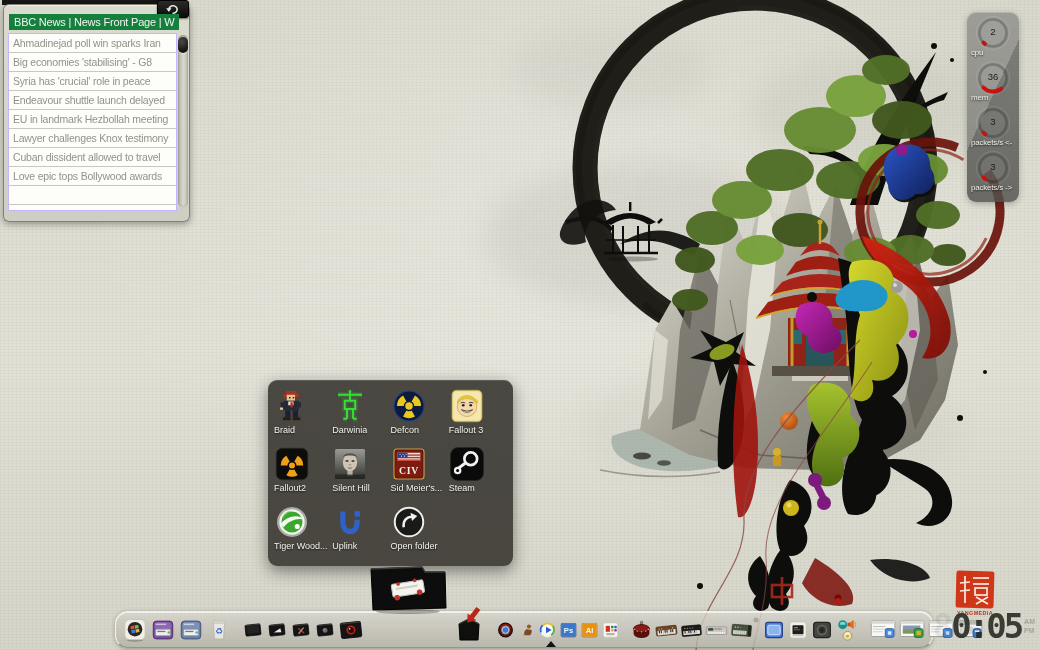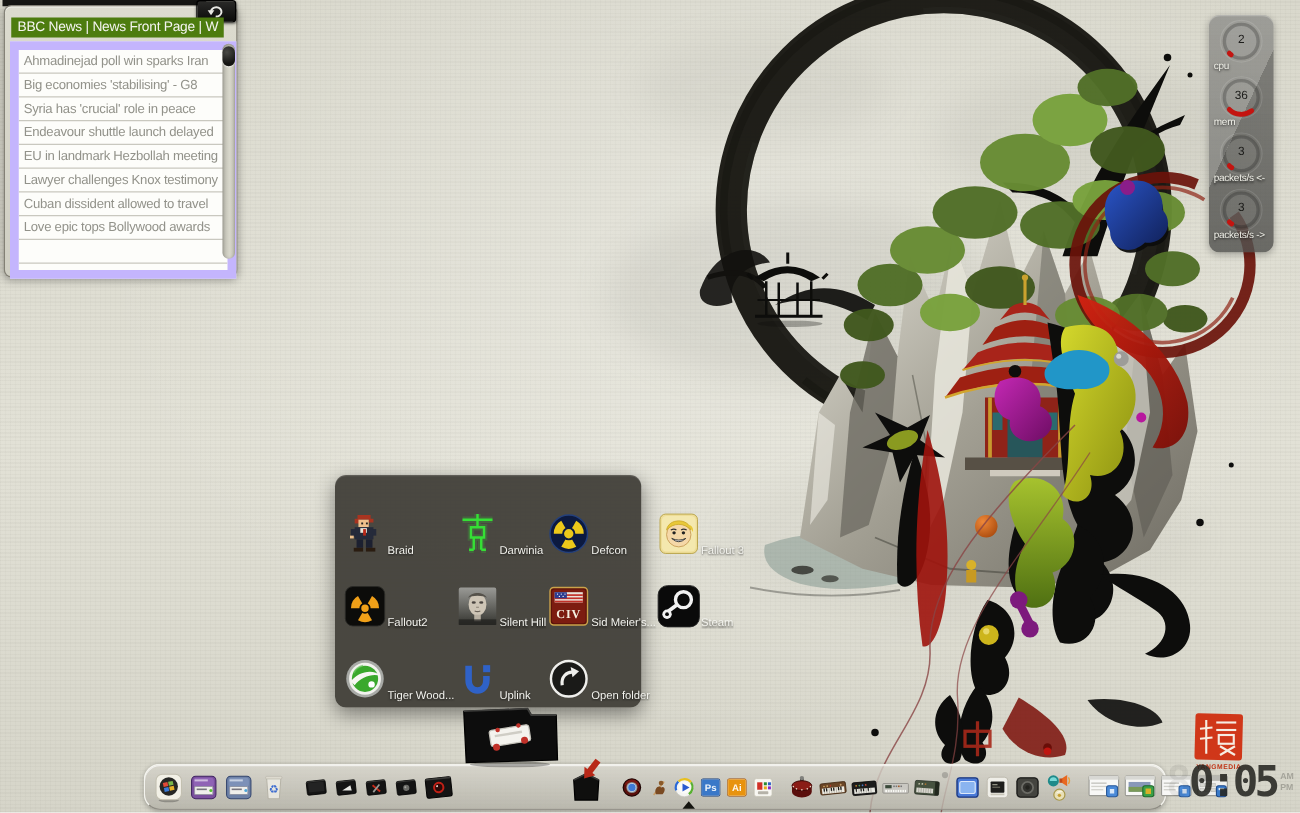--- a/index.html
+++ b/index.html
@@ -15,24 +15,24 @@
   svg{display:block}
   
   #wallpaper{position:absolute;inset:0;width:1040px;height:650px;}
   
   .news-widget{position:absolute;left:2px;top:0;width:190px;height:224px;}
   .news-topstrip{position:absolute;left:0;top:0;width:163px;height:5px;background:#161614;}
   .refresh-btn{position:absolute;right:3px;top:0;width:30px;height:16px;background:linear-gradient(#2a2a28,#0b0b0a);
     border:1px solid #000;border-radius:3px;display:flex;align-items:center;justify-content:center;box-shadow:0 1px 2px rgba(0,0,0,.5);}
   .news-panel{position:absolute;left:1px;top:4px;width:185px;height:216px;background:linear-gradient(#dcdbcf,#cfcec2);
     border:1px solid rgba(110,108,98,.8);border-radius:6px;box-shadow:0 2px 7px rgba(0,0,0,.35), inset 0 1px 0 rgba(255,255,255,.6);}
-  .news-title{position:absolute;left:7px;top:14px;max-width:164px;background:#4d7c0f;color:#f4f4f0;
+  .news-title{position:absolute;left:7px;top:14px;max-width:164px;background:#15803d;color:#f4f4f0;
     font-size:11px;line-height:14px;padding:1px 5px;white-space:nowrap;overflow:hidden;letter-spacing:-.2px;}
   .news-list{position:absolute;left:6px;top:33px;width:167px;height:176px;background:#fdfdfa;
-    border:7px solid #c4b5fd;overflow:hidden;}
+    border:1px solid #c4b5fd;overflow:hidden;}
   .headline-row{height:18px;line-height:18px;padding:0 4px;font-size:10.5px;color:#92928a;
     border-bottom:1px solid #c9c8bf;white-space:nowrap;overflow:hidden;letter-spacing:-.2px;}
   .row-empty{height:18px;}
   .news-scrollbar{position:absolute;right:4px;top:35px;width:10px;height:172px;border-radius:5px;
     background:linear-gradient(90deg,#b9b8ac,#d8d7cb 55%,#c4c3b7);box-shadow:inset 0 1px 3px rgba(0,0,0,.35);}
   .news-scrollthumb{position:absolute;left:0px;top:2px;width:10px;height:16px;border-radius:5px;
     background:radial-gradient(circle at 35% 30%,#4a4a46,#151513 70%);box-shadow:0 1px 1px rgba(255,255,255,.5);}
   
   .sysmon{position:absolute;left:967px;top:12px;width:52px;height:188px;border-radius:9px;
     background:linear-gradient(115deg, rgba(150,150,146,.62) 0 46%, rgba(95,95,92,.55) 46%),
@@ -48,21 +48,21 @@
   .ring-val[data-pct="2"]{stroke-dasharray:2.4 100;}
   .ring-val[data-pct="23"]{stroke-dasharray:23 100;}
   .ring-val[data-pct="3"]{stroke-dasharray:3 100;}
   .gauge-value{position:absolute;left:0;right:0;top:12px;text-align:center;font-size:9.5px;color:#1d1d1b;}
   .gauge-label{position:absolute;left:4px;top:34px;font-size:8px;letter-spacing:-.2px;color:#f1f1e9;
     text-shadow:0 1px 2px rgba(0,0,0,.75);white-space:nowrap;text-align:right;}
   
   .games-popup{position:absolute;left:268px;top:380px;width:245px;height:186px;border-radius:9px;
     background:rgba(64,62,55,.94);box-shadow:0 5px 16px rgba(0,0,0,.45), inset 0 1px 0 rgba(255,255,255,.12);
     display:grid;grid-template-columns:repeat(4,1fr);padding:8px 6px 4px;box-sizing:border-box;}
-  .game-cell{display:flex;align-items:flex-end;height:57px;cursor:default;}
+  .game-cell{display:flex;flex-direction:column;align-items:flex-start;height:57px;cursor:default;}
   .gi{width:36px;height:36px;}
   .game-label{margin-top:1px;font-size:9px;color:#f3f3ee;text-shadow:0 1px 2px rgba(0,0,0,.7);
     max-width:56px;white-space:nowrap;overflow:hidden;}
   
   .dock{position:absolute;left:115px;top:611px;width:818px;height:37px;border-radius:13px;
     background:linear-gradient(180deg, rgba(214,212,203,.82), rgba(178,176,166,.78));
     border:1px solid rgba(252,252,247,.85);border-bottom-color:rgba(110,108,100,.6);
     box-shadow:0 1px 4px rgba(0,0,0,.3), inset 0 1px 0 rgba(255,255,255,.65);
     display:flex;align-items:center;box-sizing:border-box;padding:0 5px;}
   .dock-group{display:flex;align-items:center;height:100%;}

